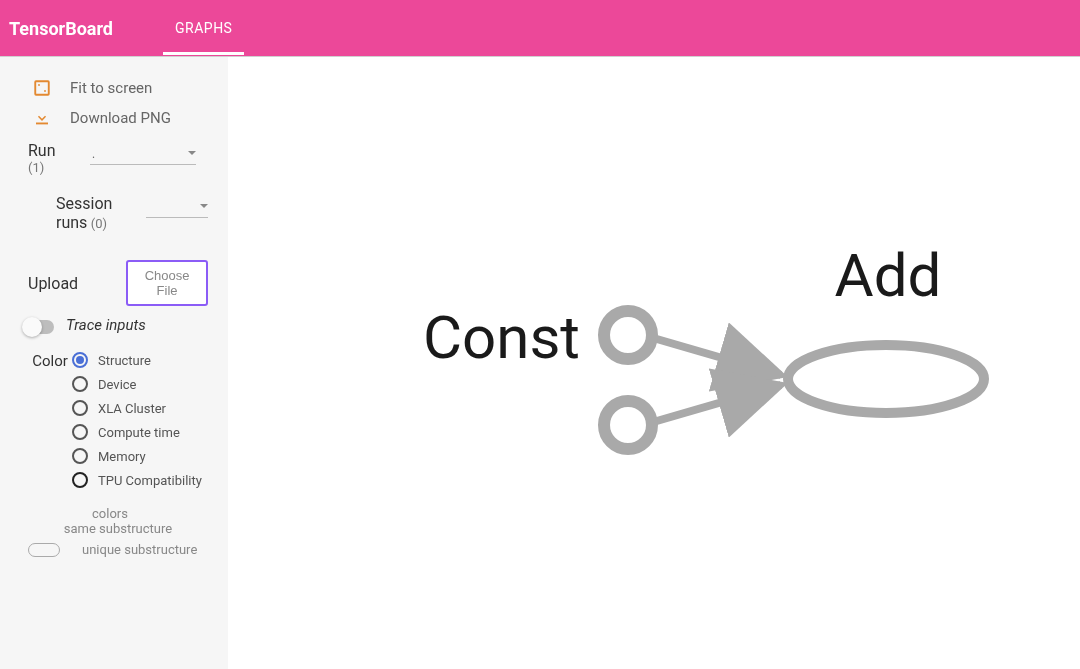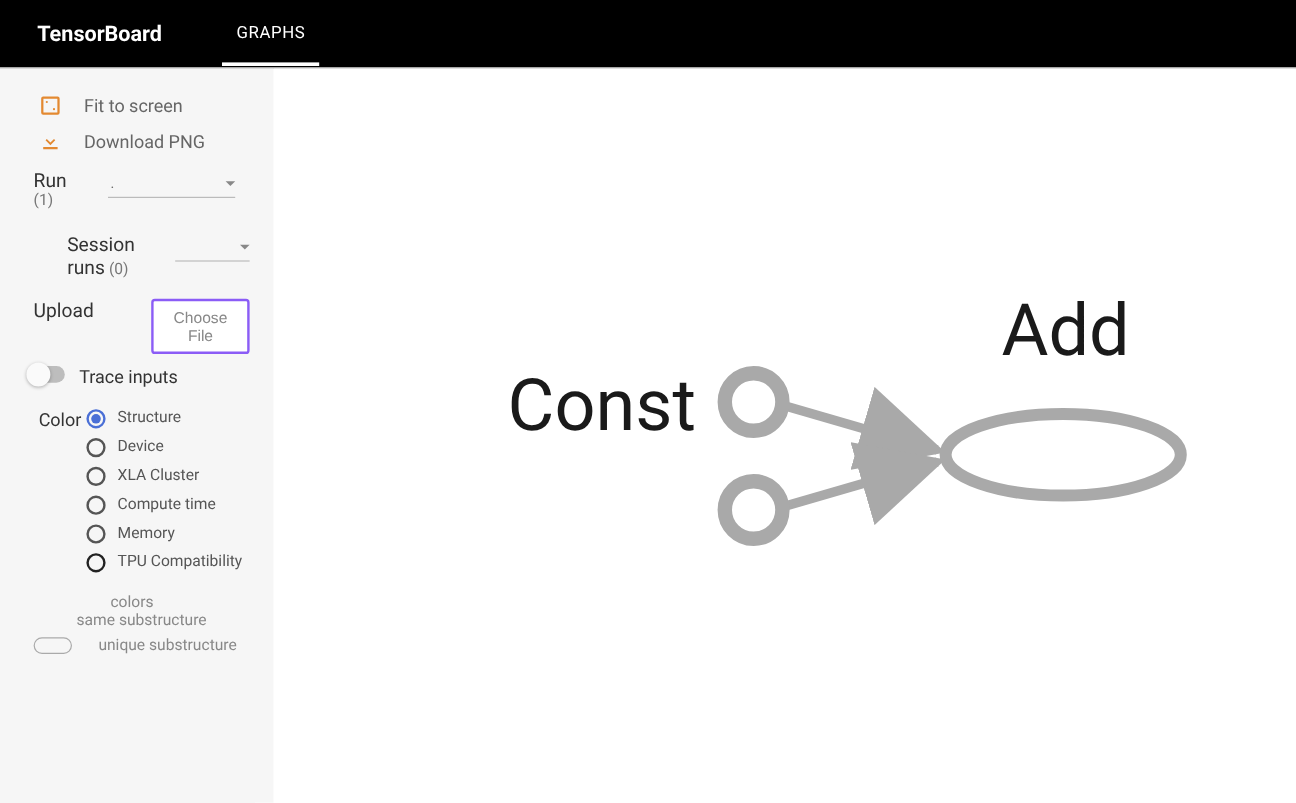--- a/index.html
+++ b/index.html
@@ -5,24 +5,24 @@
   * { box-sizing: border-box; margin: 0; padding: 0; }
   body {
     font-family: -apple-system, BlinkMacSystemFont, "Segoe UI", Roboto, Arial, sans-serif;
     width: 1080px;
     height: 669px;
     overflow: hidden;
     background: #fff;
   }
   .header {
     height: 57px;
-    background: #000000;
-    display: flex;
-    align-items: center;
-    padding-left: 31px;
+    background: #ec4899;
+    display: flex;
+    align-items: center;
+    padding-left: 9px;
     border-bottom: 1px solid #d0d0d0;
   }
   .logo {
     color: #fff;
     font-size: 18px;
     font-weight: 700;
     margin-right: 50px;
   }
   .tab {
     color: #fff;
@@ -100,23 +100,24 @@
     font-size: 13px;
     color: #888;
     background: #fff;
     border: 2px solid #8b5cf6;
     border-radius: 3px;
     padding: 6px 16px;
     margin-left: 4px;
   }
   .toggle-row {
     display: flex;
-    align-items: flex-start;
+    align-items: flex-end;
     margin-top: 2px;
     margin-left: -4px;
+    font-style: italic;
   }
   .switch {
     width: 30px;
     height: 14px;
     border-radius: 7px;
     background: #bdbdbd;
     position: relative;
     margin-right: 12px;
   }
   .switch::after {
@@ -236,21 +237,21 @@
     </div>
 
     <div class="form-row" style="margin-top:18px;">
       <div style="width:90px;margin-left:28px;">
         <span class="form-label" style="display:inline;">Session runs</span>
         <span class="form-label small-sub" style="display:inline;">(0)</span>
       </div>
       <div class="select select-wide"></div>
     </div>
 
-    <div class="form-row" style="align-items:flex-start;margin-top:16px;gap:44px;">
+    <div class="form-row" style="align-items:center;margin-top:28px;gap:44px;">
       <div class="form-label" style="width:54px;">Upload</div>
       <button class="choose-btn">Choose File</button>
     </div>
 
     <div class="toggle-row">
       <div class="switch"></div>
       <div class="toggle-label">Trace inputs</div>
     </div>
 
     <div class="color-row">

